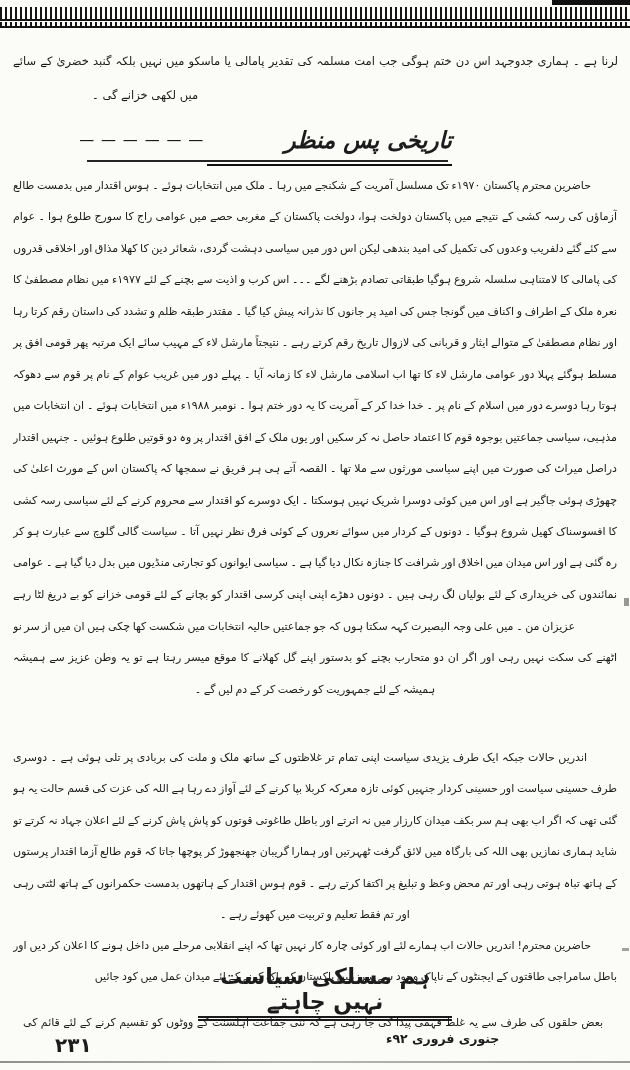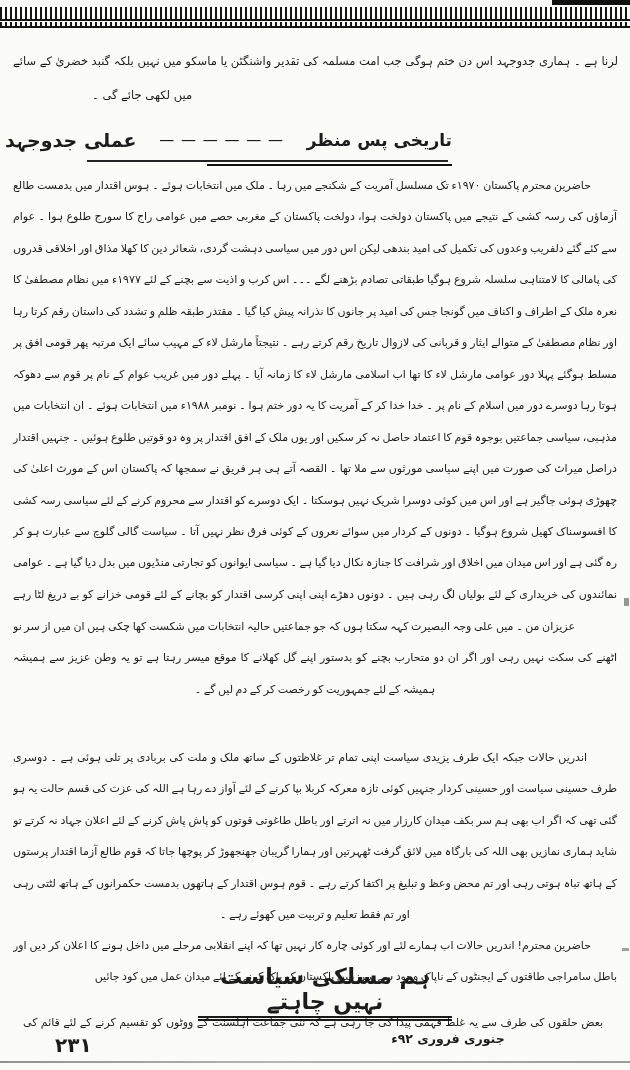--- a/index.html
+++ b/index.html
@@ -24,21 +24,21 @@
   .intro-line1{position:absolute;top:46px;left:13px;width:605px;font-size:11.5px;line-height:30px;
     text-align:justify;text-align-last:justify;word-spacing:-0.5px;}
   .intro-line2{position:absolute;top:88px;left:92px;font-size:11.5px;}
 
   
   .section-heading{position:absolute;top:121px;left:5px;width:447px;height:38px;
     display:flex;align-items:center;gap:6px;direction:ltr;}
   .section-heading .title-left{font-weight:bold;font-size:19px;white-space:nowrap;direction:rtl;}
   .section-heading .title-dashes{flex:1;text-align:center;font-size:15px;letter-spacing:1px;
     white-space:nowrap;overflow:hidden;color:#1c1c1c;}
-  .section-heading .title-right{font-weight:bold;font-size:17px;white-space:nowrap;direction:rtl;}
+  .section-heading .title-right{font-weight:bold;font-size:23px;white-space:nowrap;direction:rtl;font-style:italic;}
   .heading-rule-a{position:absolute;top:160px;left:87px;width:361px;height:2px;background:#242424;}
   .heading-rule-b{position:absolute;top:164px;left:207px;width:245px;height:2px;background:#0f0f0f;}
 
   
   .para{position:absolute;left:13px;width:604px;font-size:11px;line-height:31.45px;
     text-align:justify;overflow:hidden;word-spacing:-1px;}
   .para-1{top:170px;height:441px;text-indent:26px;text-align-last:right;}
   .para-2{top:611px;height:94px;text-indent:42px;text-align-last:center;}
   .para-3{top:742px;height:188px;text-indent:30px;text-align-last:center;}
   .para-4{top:930px;height:98px;text-indent:26px;text-align-last:right;}
@@ -46,41 +46,40 @@
   
   .subheading{position:absolute;top:964px;left:198px;width:254px;text-align:center;}
   .subheading .subheading-text{display:inline-block;font-weight:bold;font-size:22px;
     border-bottom:5px double #1a1a1a;padding:0 4px 2px;}
 
   .closing-para{position:absolute;top:1008px;left:23px;width:604px;height:32px;overflow:hidden;
     font-size:11px;line-height:30px;text-align:justify;text-align-last:justify;
     text-indent:24px;word-spacing:-1px;}
 
   
-  .footer-date{position:absolute;top:1031px;left:386px;width:124px;text-align:center;
+  .footer-date{position:absolute;top:1031px;left:386px;width:124px;text-align:left;
     font-weight:bold;font-size:12.5px;}
   .page-number{position:absolute;top:1033px;left:55px;font-weight:bold;font-size:20px;letter-spacing:2px;}
   .bottom-rule{position:absolute;top:1061px;left:0;width:630px;height:2px;
     background:linear-gradient(90deg,#7d7d7d,#ababab 45%,#8a8a8a);opacity:.85;}
 
   
   .speck-right-1{position:absolute;top:598px;right:1px;width:5px;height:8px;background:#555;opacity:.6;}
   .speck-right-2{position:absolute;top:948px;right:1px;width:7px;height:3px;background:#666;opacity:.6;}
 </style>
 </head>
 <body>
 
 <div class="artifact-top-right"></div>
 <div class="ornament-band"></div>
 
-<div class="urdu intro-line1" dir="rtl">لرنا ہے ۔ ہماری جدوجہد اس دن ختم ہوگی جب امت مسلمہ کی تقدیر واشنگٹن یا ماسکو میں نہیں بلکہ گنبد خضریٰ کے سائے</div>
-<div class="urdu intro-line2" dir="rtl">میں لکھی جائے گی ۔</div>
+<div class="urdu intro-line1" dir="rtl">لرنا ہے ۔ ہماری جدوجہد اس دن ختم ہوگی جب امت مسلمہ کی تقدیر پامالی یا ماسکو میں نہیں بلکہ گنبد خضریٰ کے سائے</div>
+<div class="urdu intro-line2" dir="rtl">میں لکھی خزانے گی ۔</div>
 
 <div class="section-heading">
-  <span class="urdu title-left" dir="rtl">عملی جدوجہد</span>
   <span class="title-dashes">— — — — — —</span>
   <span class="urdu title-right" dir="rtl">تاریخی پس منظر</span>
 </div>
 <div class="heading-rule-a"></div>
 <div class="heading-rule-b"></div>
 
 <div class="urdu para para-1" dir="rtl">حاضرین محترم پاکستان ۱۹۷۰ء تک مسلسل آمریت کے شکنجے میں رہا ۔ ملک میں انتخابات ہوئے ۔ ہوس اقتدار میں بدمست طالع آزماؤں کی رسہ کشی کے نتیجے میں پاکستان دولخت ہوا، دولخت پاکستان کے مغربی حصے میں عوامی راج کا سورج طلوع ہوا ۔ عوام سے کئے گئے دلفریب وعدوں کی تکمیل کی امید بندھی لیکن اس دور میں سیاسی دہشت گردی، شعائر دین کا کھلا مذاق اور اخلاقی قدروں کی پامالی کا لامتناہی سلسلہ شروع ہوگیا طبقاتی تصادم بڑھنے لگے ۔۔۔ اس کرب و اذیت سے بچنے کے لئے ۱۹۷۷ء میں نظام مصطفیٰ کا نعرہ ملک کے اطراف و اکناف میں گونجا جس کی امید پر جانوں کا نذرانہ پیش کیا گیا ۔ مقتدر طبقہ ظلم و تشدد کی داستان رقم کرتا رہا اور نظام مصطفیٰ کے متوالے ایثار و قربانی کی لازوال تاریخ رقم کرتے رہے ۔ نتیجتاً مارشل لاء کے مہیب سائے ایک مرتبہ پھر قومی افق پر مسلط ہوگئے پہلا دور عوامی مارشل لاء کا تھا اب اسلامی مارشل لاء کا زمانہ آیا ۔ پہلے دور میں غریب عوام کے نام پر قوم سے دھوکہ ہوتا رہا دوسرے دور میں اسلام کے نام پر ۔ خدا خدا کر کے آمریت کا یہ دور ختم ہوا ۔ نومبر ۱۹۸۸ء میں انتخابات ہوئے ۔ ان انتخابات میں مذہبی، سیاسی جماعتیں بوجوہ قوم کا اعتماد حاصل نہ کر سکیں اور یوں ملک کے افق اقتدار پر وہ دو قوتیں طلوع ہوئیں ۔ جنہیں اقتدار دراصل میراث کی صورت میں اپنے سیاسی مورثوں سے ملا تھا ۔ القصہ آتے ہی ہر فریق نے سمجھا کہ پاکستان اس کے مورث اعلیٰ کی چھوڑی ہوئی جاگیر ہے اور اس میں کوئی دوسرا شریک نہیں ہوسکتا ۔ ایک دوسرے کو اقتدار سے محروم کرنے کے لئے سیاسی رسہ کشی کا افسوسناک کھیل شروع ہوگیا ۔ دونوں کے کردار میں سوائے نعروں کے کوئی فرق نظر نہیں آتا ۔ سیاست گالی گلوچ سے عبارت ہو کر رہ گئی ہے اور اس میدان میں اخلاق اور شرافت کا جنازہ نکال دیا گیا ہے ۔ سیاسی ایوانوں کو تجارتی منڈیوں میں بدل دیا گیا ہے ۔ عوامی نمائندوں کی خریداری کے لئے بولیاں لگ رہی ہیں ۔ دونوں دھڑے اپنی اپنی کرسی اقتدار کو بچانے کے لئے قومی خزانے کو بے دریغ لٹا رہے ہیں ۔</div>
 <div class="urdu para para-2" dir="rtl">عزیزان من ۔ میں علی وجہ البصیرت کہہ سکتا ہوں کہ جو جماعتیں حالیہ انتخابات میں شکست کھا چکی ہیں ان میں از سر نو اٹھنے کی سکت نہیں رہی اور اگر ان دو متحارب بچنے کو بدستور اپنے گل کھلانے کا موقع میسر رہتا ہے تو یہ وطن عزیز سے ہمیشہ ہمیشہ کے لئے جمہوریت کو رخصت کر کے دم لیں گے ۔</div>
 <div class="urdu para para-3" dir="rtl">اندریں حالات جبکہ ایک طرف یزیدی سیاست اپنی تمام تر غلاظتوں کے ساتھ ملک و ملت کی بربادی پر تلی ہوئی ہے ۔ دوسری طرف حسینی سیاست اور حسینی کردار جنہیں کوئی تازہ معرکہ کربلا بپا کرنے کے لئے آواز دے رہا ہے اللہ کی عزت کی قسم حالت یہ ہو گئی تھی کہ اگر اب بھی ہم سر بکف میدان کارزار میں نہ اترتے اور باطل طاغوتی قوتوں کو پاش پاش کرنے کے لئے اعلان جہاد نہ کرتے تو شاید ہماری نمازیں بھی اللہ کی بارگاہ میں لائق گرفت ٹھہرتیں اور ہمارا گریبان جھنجھوڑ کر پوچھا جاتا کہ قوم طالع آزما اقتدار پرستوں کے ہاتھ تباہ ہوتی رہی اور تم محض وعظ و تبلیغ پر اکتفا کرتے رہے ۔ قوم ہوس اقتدار کے ہاتھوں بدمست حکمرانوں کے ہاتھ لٹتی رہی اور تم فقط تعلیم و تربیت میں کھوئے رہے ۔</div>
 <div class="urdu para para-4" dir="rtl">حاضرین محترم! اندریں حالات اب ہمارے لئے اور کوئی چارہ کار نہیں تھا کہ اپنے انقلابی مرحلے میں داخل ہونے کا اعلان کر دیں اور باطل سامراجی طاقتوں کے ایجنٹوں کے ناپاک وجود سے سرزمین پاکستان کو پاک کرنے کے لئے میدان عمل میں کود جائیں</div>

